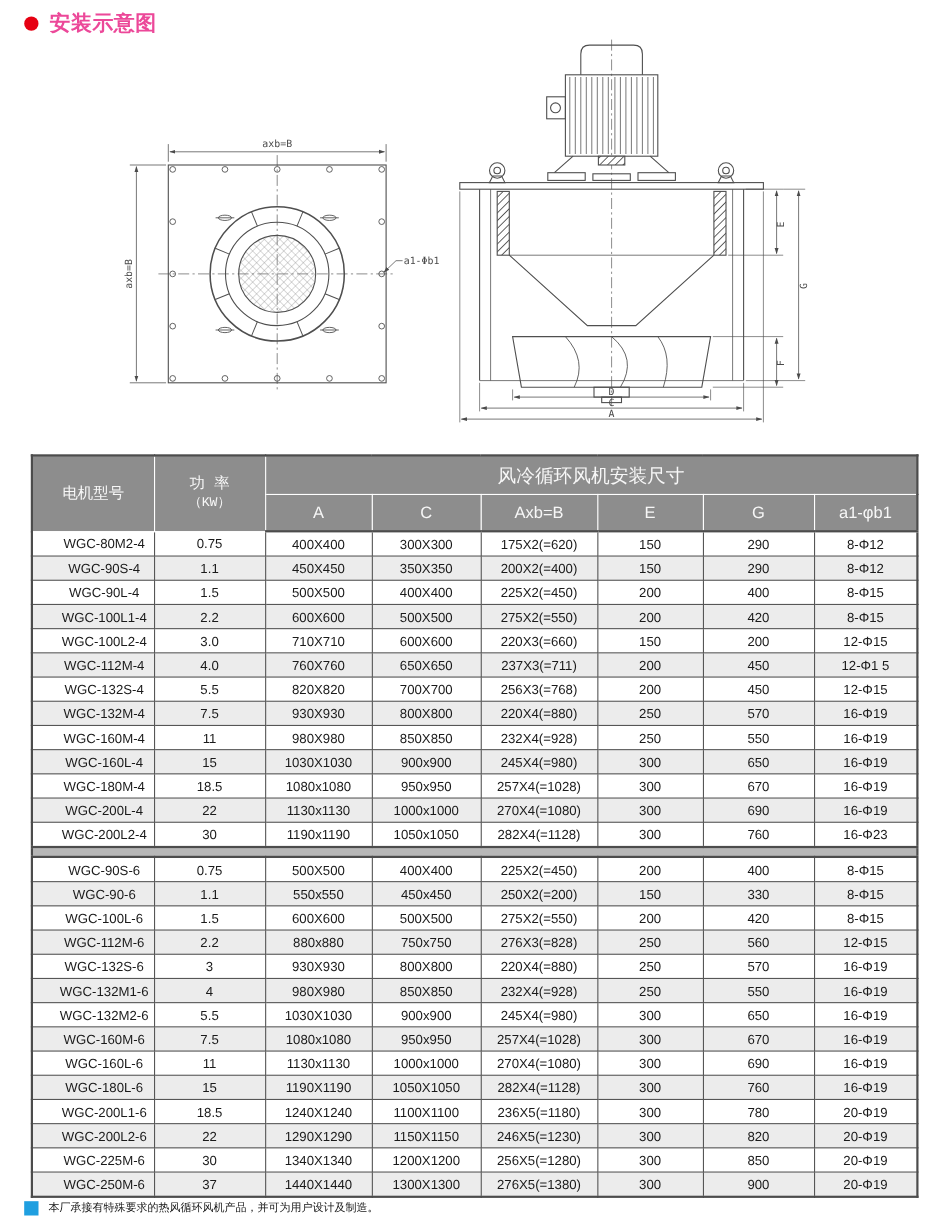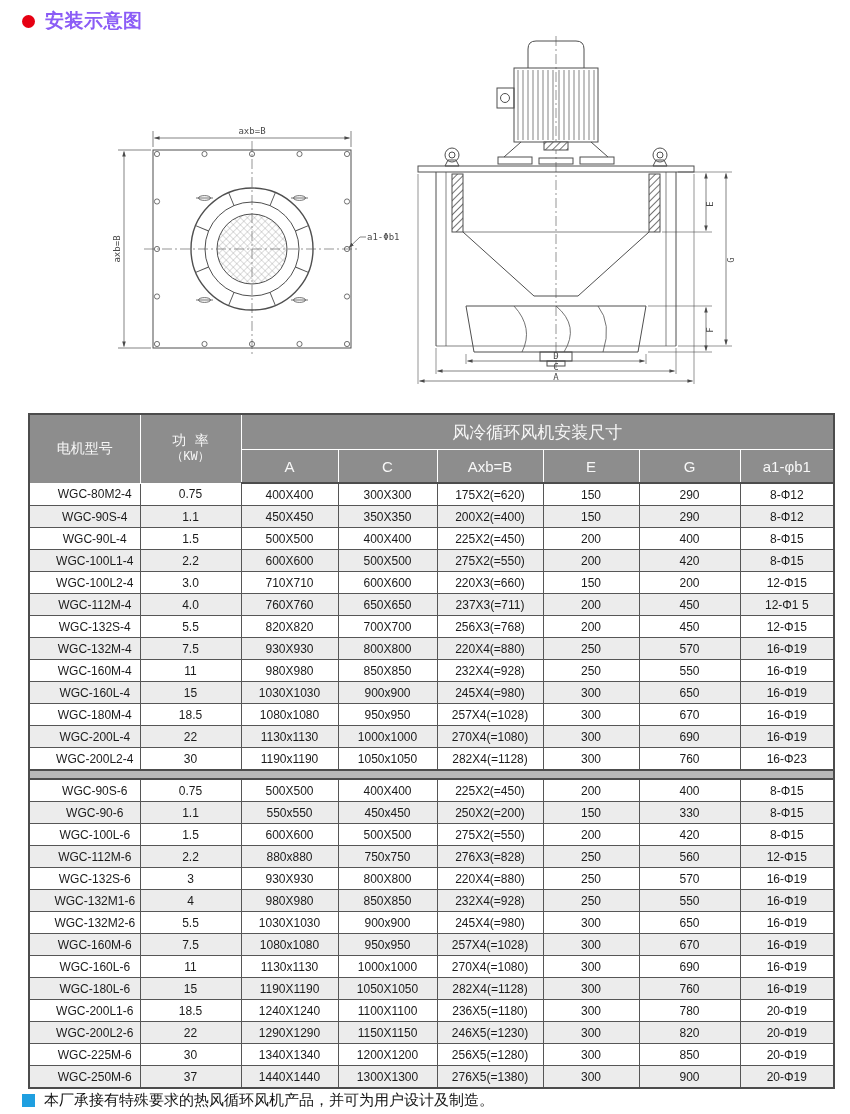--- a/index.html
+++ b/index.html
@@ -4,21 +4,21 @@
 <style>
   html,body{margin:0;padding:0;}
   body{
     width:850px;height:1114px;position:relative;background:#fff;
     font-family:"Liberation Sans", sans-serif;color:#1a1a1a;
   }
   .page{position:absolute;inset:0;overflow:hidden;}
 
   
   .sec-title{position:absolute;display:flex;align-items:center;gap:10px;
-    font-size:19px;font-weight:700;color:#8b5cf6;letter-spacing:0.5px;}
+    font-size:19px;font-weight:700;color:#ec4899;letter-spacing:0.5px;}
   .sec-title .dot{width:13px;height:13px;border-radius:50%;
     background:var(--accent_red,#e60012);flex:0 0 auto;}
   #sec1{left:22px;top:8px;}
   #sec2{left:22px;top:380px;}
 
   
   .diagram{position:absolute;}
   #dg-left{left:106px;top:118px;}
   #dg-right{left:406px;top:34px;}
   svg text{font-family:"DejaVu Sans Mono", monospace;fill:#4a4a4a;}
@@ -44,21 +44,21 @@
     color:#1a1a1a;background-clip:padding-box;}
   table.dims tbody tr{background:#fff;}
   table.dims tbody tr.alt{background:var(--alt_row_bg,#ececec);}
   table.dims td.model{text-align:center;padding-left:20px;}
   tbody.sep td{height:7px;background:var(--separator_bg,#b7b7b7);
     border-top:2px solid var(--border_dark,#4c4c4c);
     border-bottom:2px solid var(--border_dark,#4c4c4c);}
 
   
   .footer{position:absolute;left:22px;top:1091px;display:flex;align-items:center;gap:9px;
-    font-size:15px;color:#141414;}
+    font-size:10px;color:#141414;}
   .footer .sq{width:13px;height:13px;background:var(--accent_blue,#1f9fe0);flex:0 0 auto;}
 </style>
 </head>
 <body>
 
 <div class="page">
 
   <div class="sec-title" id="sec1">
     <span class="dot"></span>
     <span>安装示意图</span>

